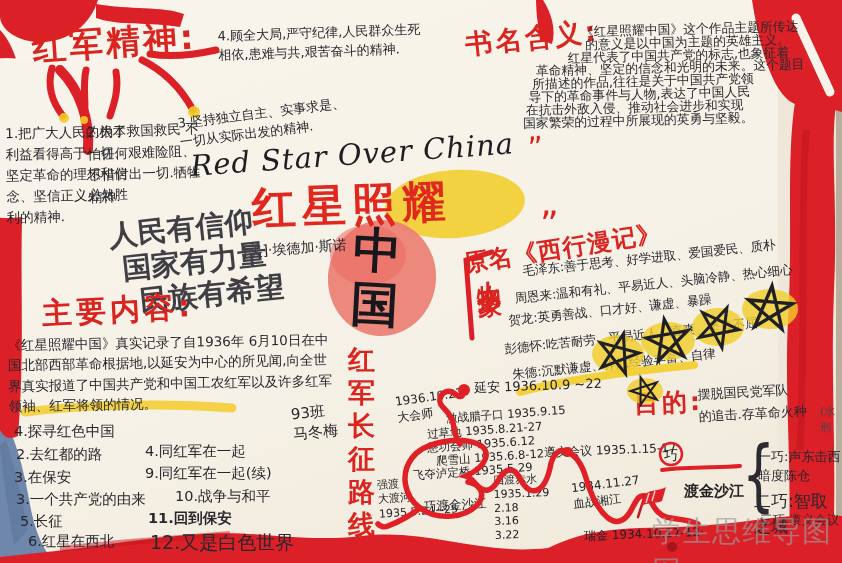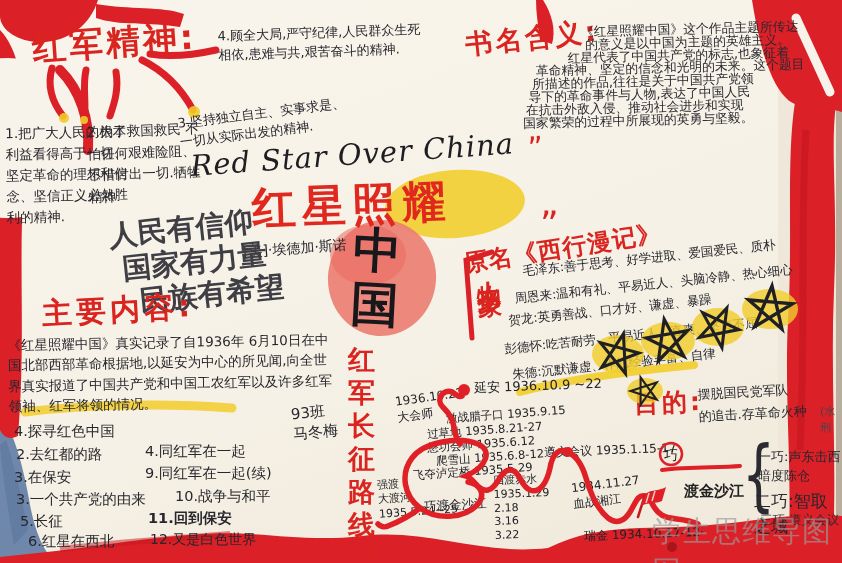--- a/index.html
+++ b/index.html
@@ -113,21 +113,21 @@
   <div class="abs t" style="left:14px;top:421px;font-size:14.5px;">4.探寻红色中国</div>
   <div class="abs t" style="left:16px;top:444px;font-size:14.5px;">2.去红都的路</div>
   <div class="abs t" style="left:14px;top:467px;font-size:14.5px;">3.在保安</div>
   <div class="abs t" style="left:16px;top:489px;font-size:14.5px;">3.一个共产党的由来</div>
   <div class="abs t" style="left:20px;top:511px;font-size:14.5px;">5.长征</div>
   <div class="abs t" style="left:28px;top:531px;font-size:14.5px;">6.红星在西北</div>
   <div class="abs t" style="left:145px;top:441px;font-size:14.5px;">4.同红军在一起</div>
   <div class="abs t" style="left:145px;top:463px;font-size:14.5px;">9.同红军在一起(续)</div>
   <div class="abs t" style="left:147px;top:486px;font-size:14.5px;margin-left:28px;">10.战争与和平</div>
   <div class="abs t" style="left:148px;top:508px;font-size:14.5px;font-weight:bold;">11.回到保安</div>
-  <div class="abs t" style="left:150px;top:529px;font-size:14px;">12.又是白色世界</div>
+  <div class="abs t" style="left:150px;top:529px;font-size:19px;">12.又是白色世界</div>
 
   <div class="abs t" style="left:292px;top:402px;font-size:15px;transform:rotate(-6deg);line-height:1.35;">93班
 马冬梅</div>
 
   <div class="abs red hw-title" style="left:462px;top:226px;font-size:24px;transform:rotate(-9deg);letter-spacing:1px;width:280px;">原名《西行漫记》</div>
   <div class="abs red" style="left:472px;top:262px;width:30px;font-size:24px;font-weight:700;line-height:1.3;writing-mode:vertical-rl;transform:rotate(-4deg);letter-spacing:4px;">人物形象</div>
   <div class="abs charline" style="left:522px;top:250px;transform:rotate(-6deg);">毛泽东:善于思考、好学进取、爱国爱民、质朴</div>
   <div class="abs charline" style="left:514px;top:276px;transform:rotate(-6deg);">周恩来:温和有礼、平易近人、头脑冷静、热心细心</div>
   <div class="abs charline" style="left:508px;top:302px;transform:rotate(-6deg);">贺龙:英勇善战、口才好、谦虚、暴躁</div>
   <div class="abs charline" style="left:504px;top:328px;transform:rotate(-6deg);">彭德怀:吃苦耐劳、平易近人、直爽、坚贞不屈</div>

